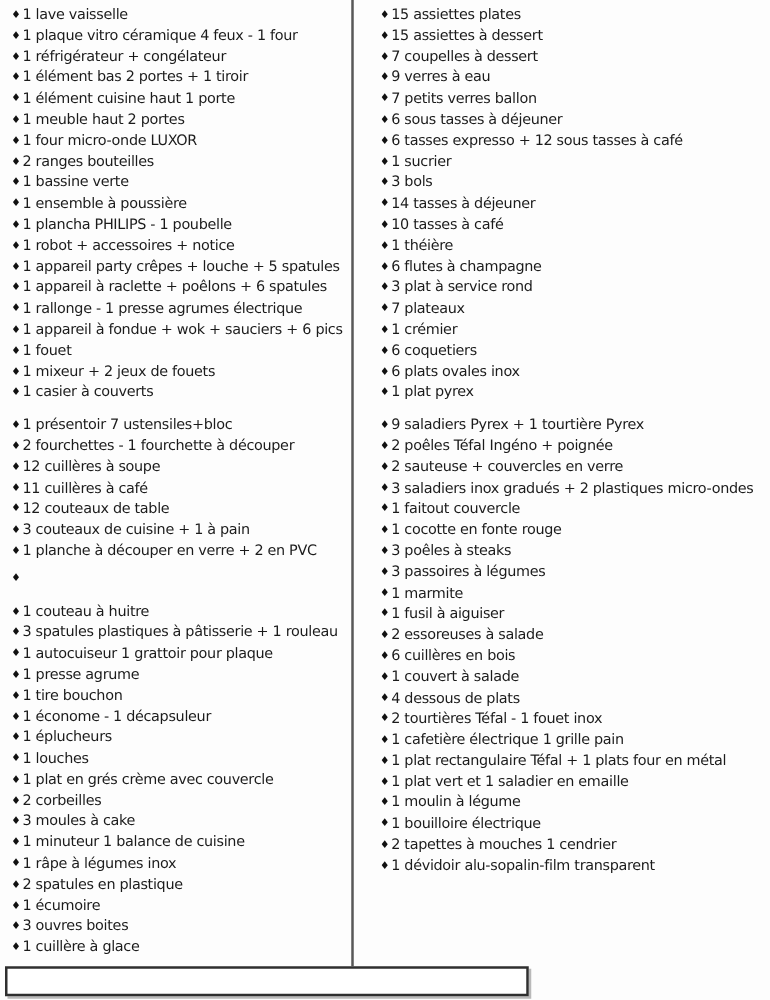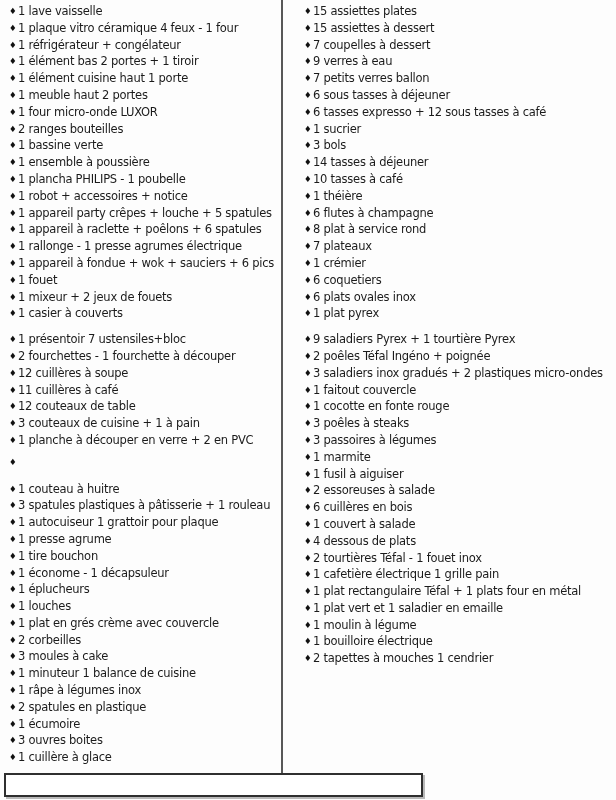--- a/index.html
+++ b/index.html
@@ -105,45 +105,47 @@
         <div class="item"><span class="bullet">♦</span><span>9 verres à eau</span></div>
         <div class="item"><span class="bullet">♦</span><span>7 petits verres ballon</span></div>
         <div class="item"><span class="bullet">♦</span><span>6 sous tasses à déjeuner</span></div>
         <div class="item"><span class="bullet">♦</span><span>6 tasses expresso + 12 sous tasses à café</span></div>
         <div class="item"><span class="bullet">♦</span><span>1 sucrier</span></div>
         <div class="item"><span class="bullet">♦</span><span>3 bols</span></div>
         <div class="item"><span class="bullet">♦</span><span>14 tasses à déjeuner</span></div>
         <div class="item"><span class="bullet">♦</span><span>10 tasses à café</span></div>
         <div class="item"><span class="bullet">♦</span><span>1 théière</span></div>
         <div class="item"><span class="bullet">♦</span><span>6 flutes à champagne</span></div>
-        <div class="item"><span class="bullet">♦</span><span>8 plat à service rond</span></div>
+        <div class="item"><span class="bullet">♦</span><span>3 plat à service rond</span></div>
         <div class="item"><span class="bullet">♦</span><span>7 plateaux</span></div>
         <div class="item"><span class="bullet">♦</span><span>1 crémier</span></div>
         <div class="item"><span class="bullet">♦</span><span>6 coquetiers</span></div>
         <div class="item"><span class="bullet">♦</span><span>6 plats ovales inox</span></div>
         <div class="item"><span class="bullet">♦</span><span>1 plat pyrex</span></div>
       </div>
       <div class="group">
         <div class="item"><span class="bullet">♦</span><span>9 saladiers Pyrex + 1 tourtière Pyrex</span></div>
         <div class="item"><span class="bullet">♦</span><span>2 poêles Téfal Ingéno + poignée</span></div>
+        <div class="item"><span class="bullet">♦</span><span>2 sauteuse + couvercles en verre</span></div>
         <div class="item"><span class="bullet">♦</span><span>3 saladiers inox gradués + 2 plastiques micro-ondes</span></div>
         <div class="item"><span class="bullet">♦</span><span>1 faitout couvercle</span></div>
         <div class="item"><span class="bullet">♦</span><span>1 cocotte en fonte rouge</span></div>
         <div class="item"><span class="bullet">♦</span><span>3 poêles à steaks</span></div>
         <div class="item"><span class="bullet">♦</span><span>3 passoires à légumes</span></div>
         <div class="item"><span class="bullet">♦</span><span>1 marmite</span></div>
         <div class="item"><span class="bullet">♦</span><span>1 fusil à aiguiser</span></div>
         <div class="item"><span class="bullet">♦</span><span>2 essoreuses à salade</span></div>
         <div class="item"><span class="bullet">♦</span><span>6 cuillères en bois</span></div>
         <div class="item"><span class="bullet">♦</span><span>1 couvert à salade</span></div>
         <div class="item"><span class="bullet">♦</span><span>4 dessous de plats</span></div>
         <div class="item"><span class="bullet">♦</span><span>2 tourtières Téfal  -  1 fouet inox</span></div>
         <div class="item"><span class="bullet">♦</span><span>1 cafetière électrique 1 grille pain</span></div>
         <div class="item"><span class="bullet">♦</span><span>1 plat rectangulaire Téfal + 1 plats four en métal</span></div>
         <div class="item"><span class="bullet">♦</span><span>1 plat vert et 1 saladier en emaille</span></div>
         <div class="item"><span class="bullet">♦</span><span>1 moulin à légume</span></div>
         <div class="item"><span class="bullet">♦</span><span>1 bouilloire électrique</span></div>
         <div class="item"><span class="bullet">♦</span><span>2 tapettes à mouches 1 cendrier</span></div>
+        <div class="item"><span class="bullet">♦</span><span>1 dévidoir alu-sopalin-film transparent</span></div>
       </div>
     </div>
   <div class="divider" style="background: rgb(88, 88, 88);"></div>
   <div class="bottom-box" style="border-color: rgb(47, 47, 47);"></div>
 </div>
 
 </body></html>

